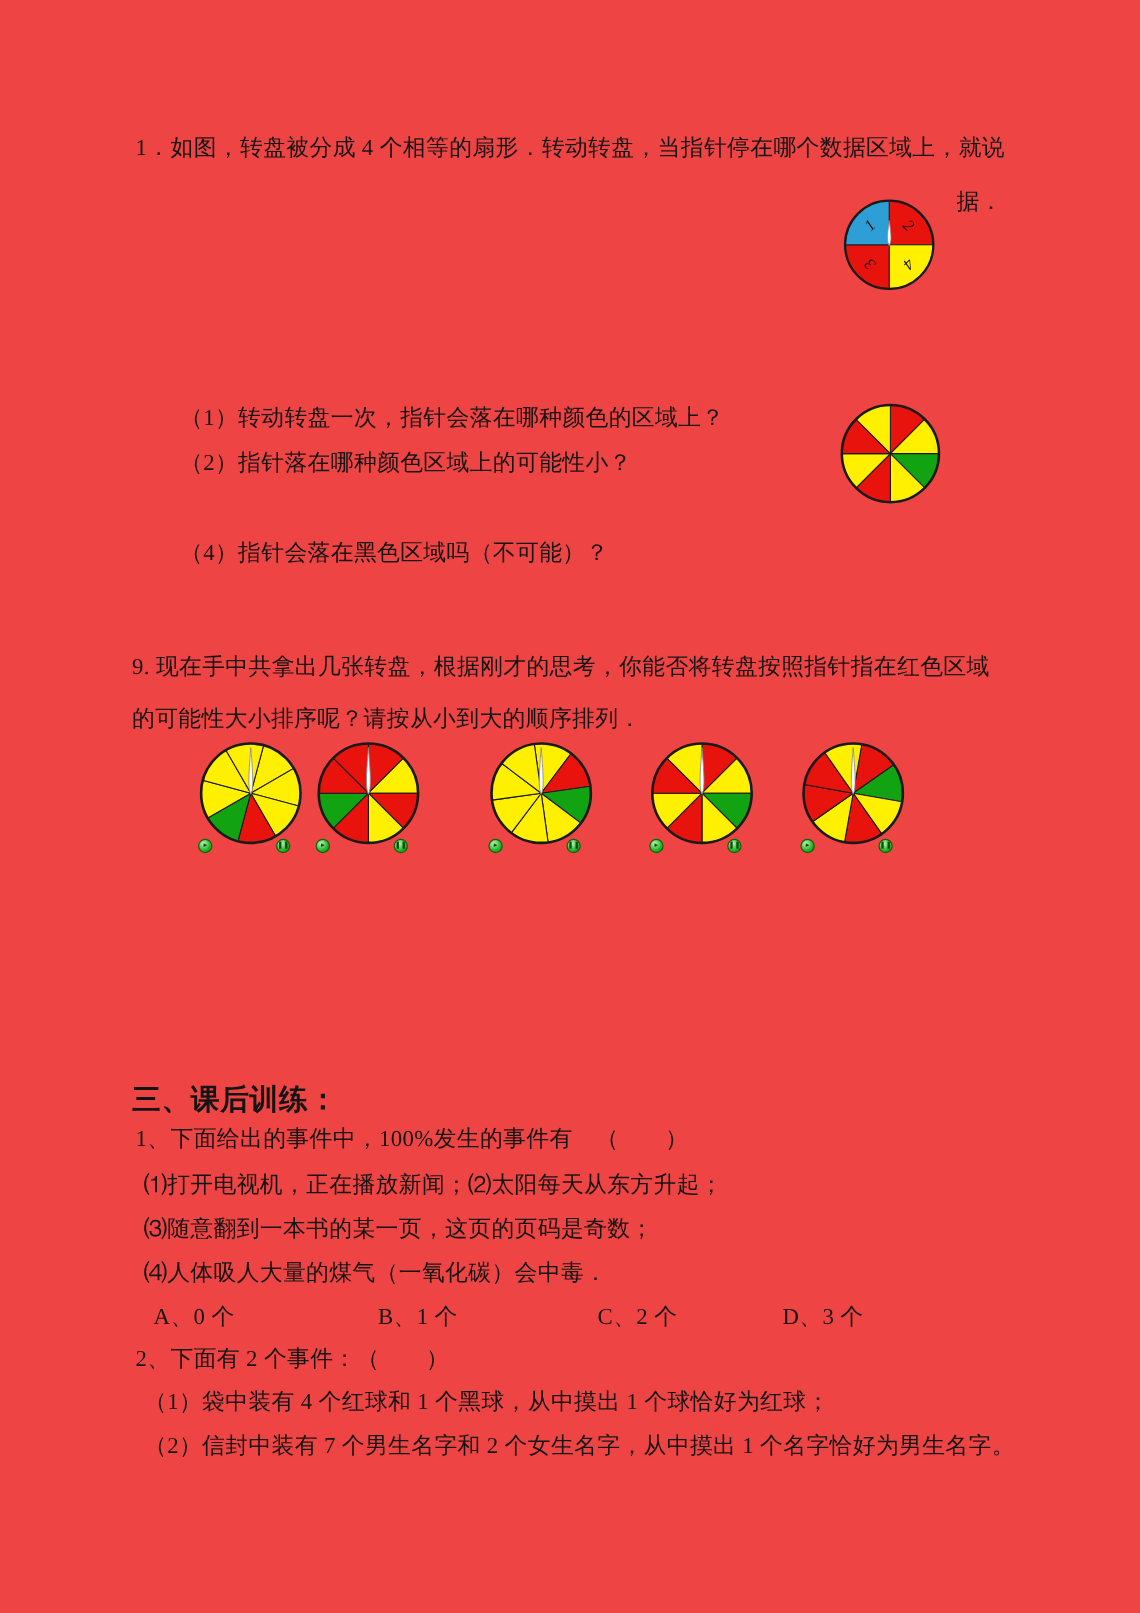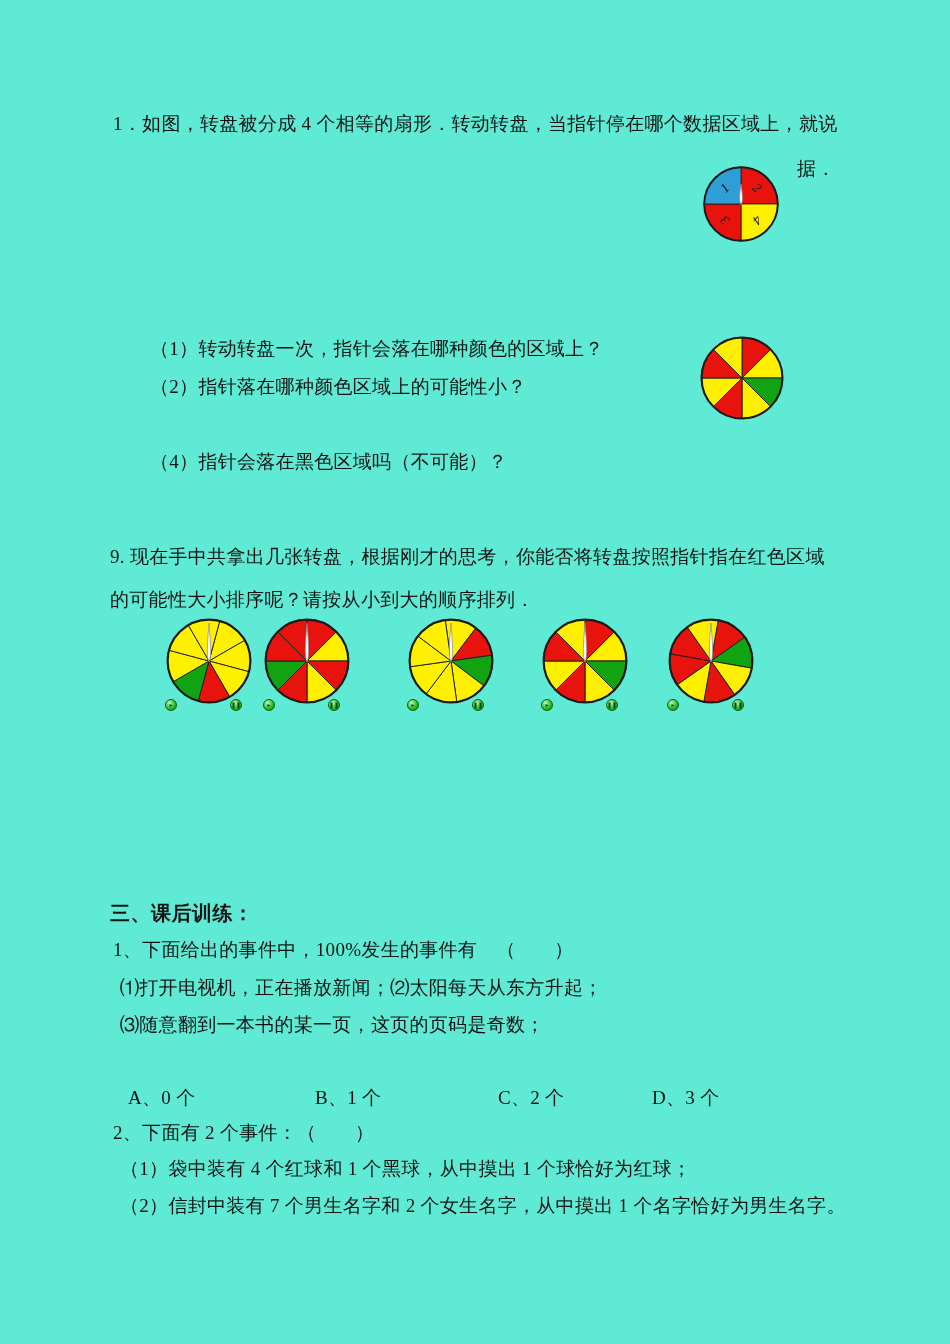--- a/index.html
+++ b/index.html
@@ -1,35 +1,35 @@
 <!DOCTYPE html>
 <html><head>
 <meta charset="utf-8">
 <style>
   html,body{margin:0;padding:0;background:#e9e9e9;}
   .page{
     position:relative;
     width:950px;height:1344px;
     margin:0 auto;
-    background:#5eead4;
+    background:#ef4444;
     font-family:"Liberation Serif","DejaVu Serif",serif;
     color:#141414;
     overflow:hidden;
   }
   .t{
     position:absolute;
     font-size:19px;
     line-height:24px;
     white-space:nowrap;
     letter-spacing:0.3px;
   }
   .t.indent{left:150px;}
   .heading{
     position:absolute;
-    font-size:20px;
+    font-size:24px;
     font-weight:bold;
     white-space:nowrap;
     letter-spacing:0.5px;
   }
   .sp-box{position:absolute;}
   .sp-box svg{display:block;width:100%;height:100%;}
   .ball{
     position:absolute;
     width:12px;height:12px;
     border-radius:50%;
@@ -167,20 +167,21 @@
   <span class="ball" style="left:606px;top:699px">❚❚</span>
   <span class="ball" style="left:667px;top:699px">▸</span>
   <span class="ball" style="left:732px;top:699px">❚❚</span>
 
 
   <div class="heading" style="left:110px;top:900px">三、课后训练：</div>
 
   <div class="t" style="left:113px;top:938px">1、下面给出的事件中，100%发生的事件有　（　　）</div>
   <div class="t" style="left:120px;top:976px">⑴打开电视机，正在播放新闻；⑵太阳每天从东方升起；</div>
   <div class="t" style="left:120px;top:1013px">⑶随意翻到一本书的某一页，这页的页码是奇数；</div>
+  <div class="t" style="left:120px;top:1050px">⑷人体吸人大量的煤气（一氧化碳）会中毒．</div>
 
   <div class="t" style="left:128px;top:1086px">A、0 个</div>
   <div class="t" style="left:315px;top:1086px">B、1 个</div>
   <div class="t" style="left:498px;top:1086px">C、2 个</div>
   <div class="t" style="left:652px;top:1086px">D、3 个</div>
 
   <div class="t" style="left:113px;top:1121px">2、下面有 2 个事件：（　　）</div>
   <div class="t" style="left:120px;top:1157px">（1）袋中装有 4 个红球和 1 个黑球，从中摸出 1 个球恰好为红球；</div>
   <div class="t" style="left:120px;top:1194px">（2）信封中装有 7 个男生名字和 2 个女生名字，从中摸出 1 个名字恰好为男生名字。</div>
 

